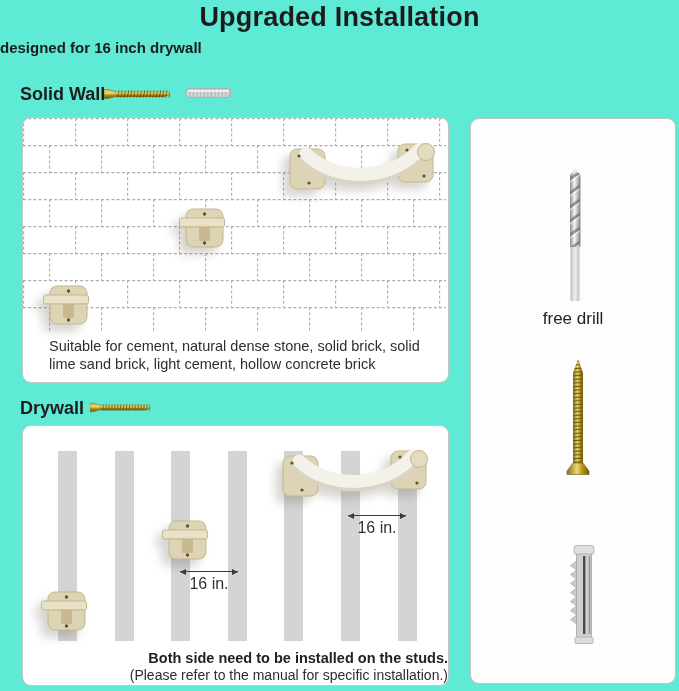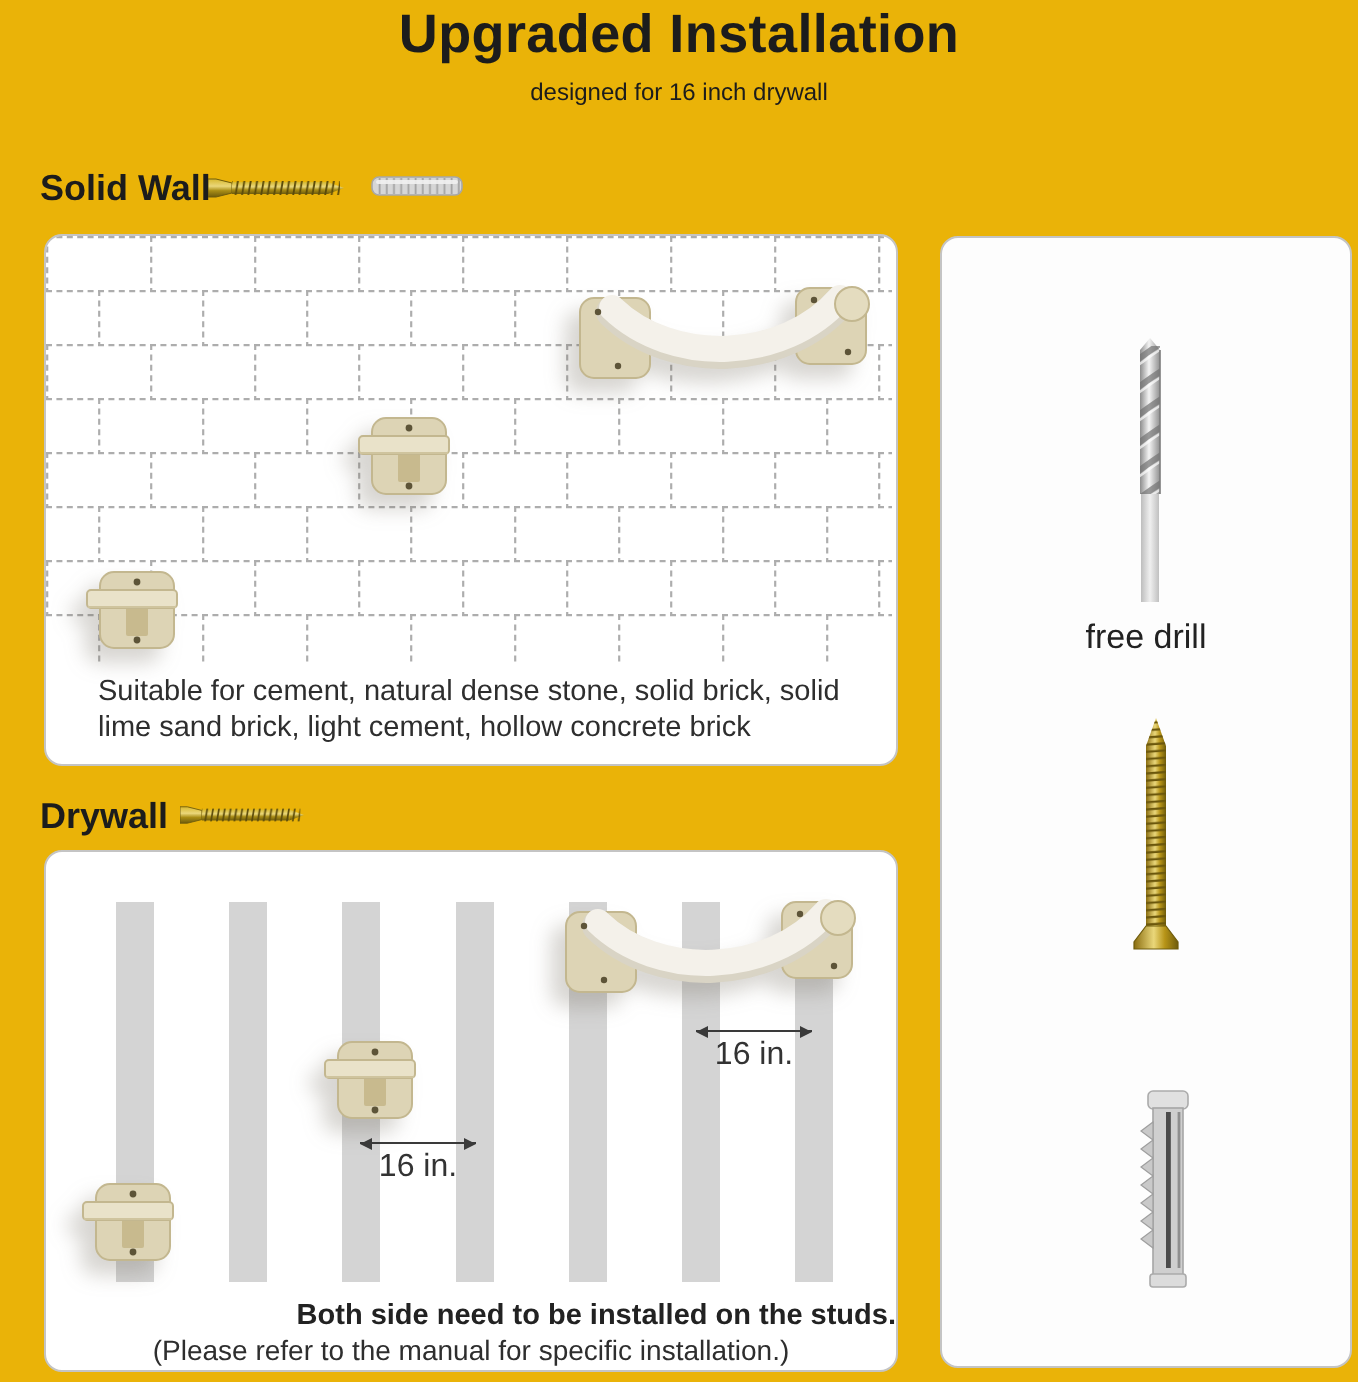--- a/index.html
+++ b/index.html
@@ -1,26 +1,26 @@
 <!DOCTYPE html>
 <html><head>
 <meta charset="utf-8">
 <style>
   html,body{margin:0;padding:0;background:#fff;}
-  .canvas{position:relative;width:679px;height:691px;background:#eab308;overflow:hidden;
+  .canvas{position:relative;width:679px;height:691px;background:#5eead4;overflow:hidden;
           font-family:"Liberation Sans",sans-serif;color:#1c1c1c;}
   .abs{position:absolute;}
   .page-title{left:0;right:0;top:2px;text-align:center;font-size:27px;font-weight:700;letter-spacing:.2px;}
-  .page-subtitle{left:0;right:0;top:39px;text-align:center;font-size:12px;font-weight:400;}
+  .page-subtitle{left:0;right:0;top:39px;font-size:15px;font-weight:700;}
   .sec-heading{font-size:18px;font-weight:700;white-space:nowrap;}
   .panel{position:absolute;background:#fff;border:1px solid #c4c4c4;border-radius:9px;overflow:hidden;}
   .panel.hw{background:#fdfdfd;}
   .caption{font-size:14.5px;line-height:18px;color:#2e2e2e;}
   .note-b{left:0;right:0;text-align:right;font-size:14.5px;font-weight:700;color:#222;}
-  .note-r{left:0;right:0;text-align:center;font-size:14px;color:#2e2e2e;}
+  .note-r{left:0;right:0;text-align:right;font-size:14px;color:#2e2e2e;}
   .freedrill{left:0;right:0;text-align:center;font-size:17px;color:#222;}
   .studs{background:repeating-linear-gradient(90deg,#d4d4d4 0 19px,transparent 19px 56.6px);}
   .shadowed{filter:drop-shadow(-7px 7px 5px rgba(110,105,90,.28));}
   .dim{height:0;border-top:1px solid #3a3a3a;}
   .dim::before,.dim::after{content:"";position:absolute;top:-3.5px;width:0;height:0;
       border-top:3px solid transparent;border-bottom:3px solid transparent;}
   .dim::before{left:0;border-right:6px solid #3a3a3a;}
   .dim::after{right:0;border-left:6px solid #3a3a3a;}
   .dim-label{font-size:16px;color:#333;text-align:center;}
   svg{display:block;}

